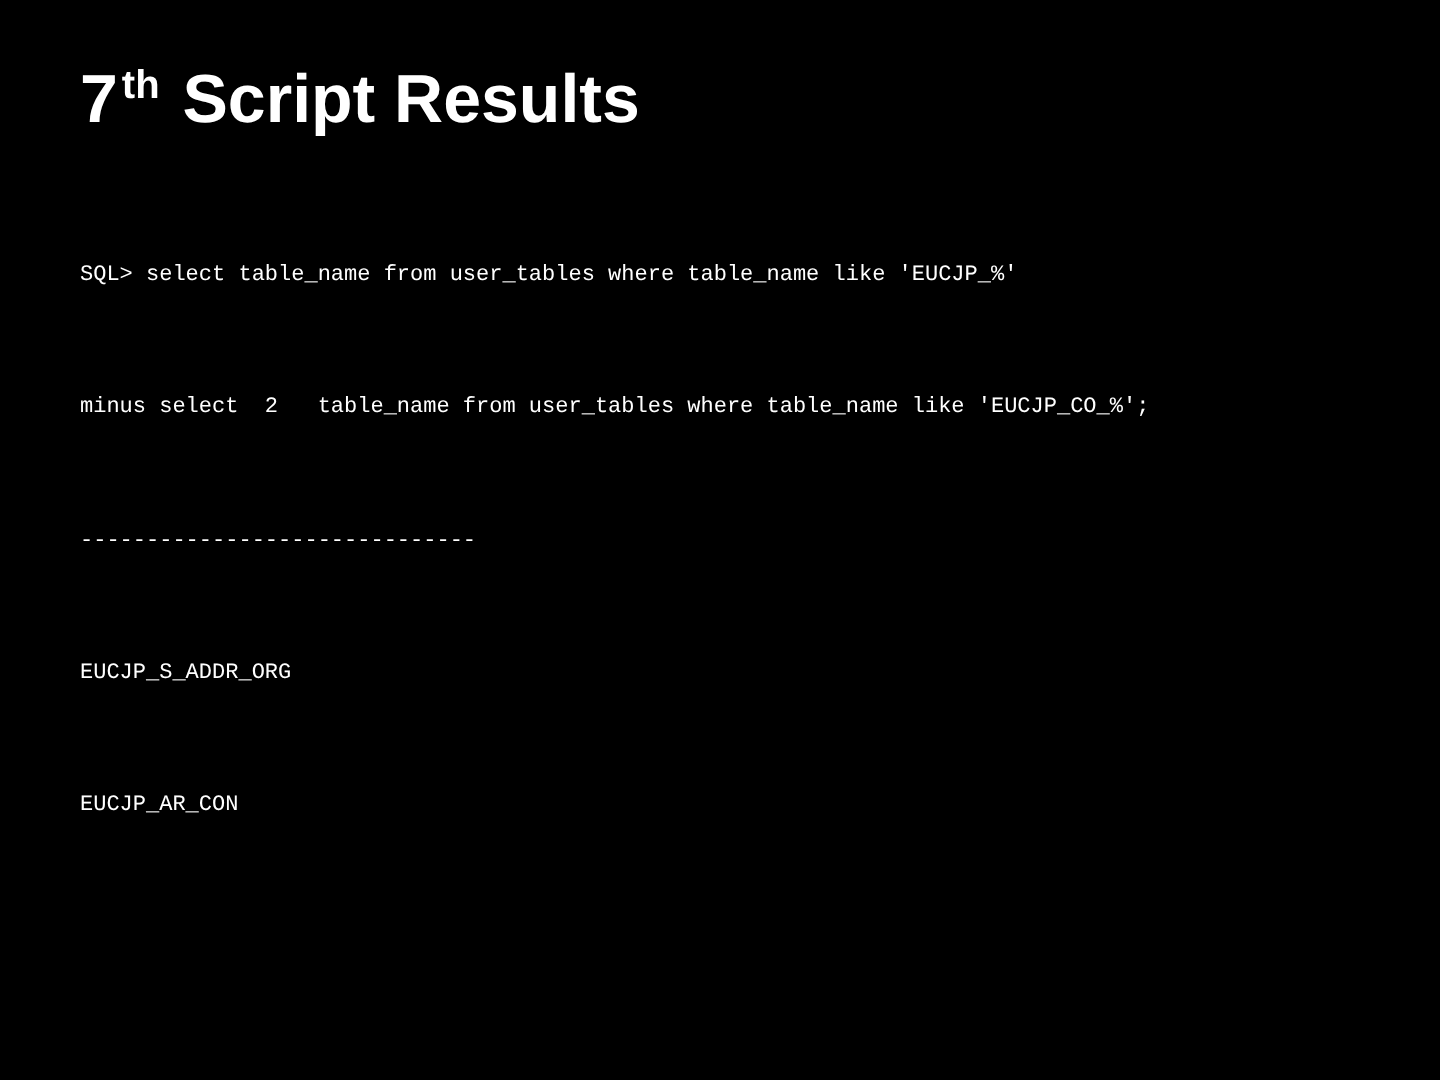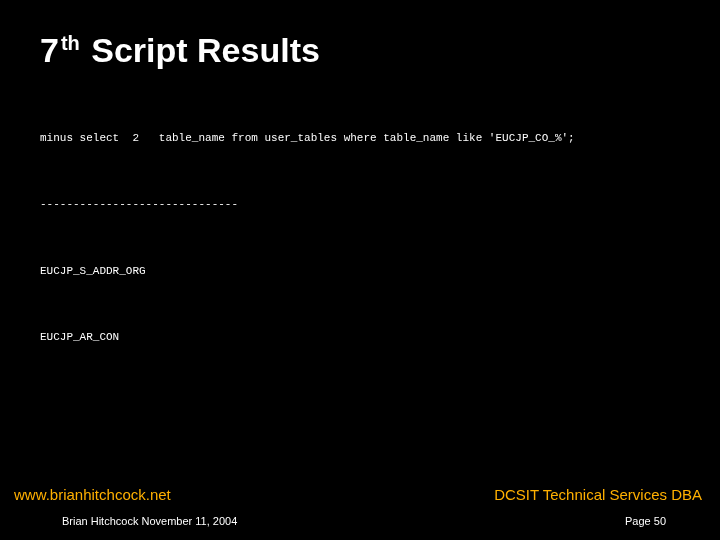--- a/index.html
+++ b/index.html
@@ -61,40 +61,31 @@
 </head>
 <body>
 
 <div class="slide">
 
   <div class="title">
     <span>7</span><sup>th</sup><span> Script Results</span>
   </div>
 
   <div class="code-block">
+    <div>SQL&gt; select table_name from user_tables where table_name like 'EUCJP_%'</div>
     <div>minus select  2   table_name from user_tables where table_name like 'EUCJP_CO_%';</div>
     <div>------------------------------</div>
     <div>EUCJP_S_ADDR_ORG</div>
     <div>EUCJP_AR_CON</div>
     
     
     
     
     
     
     
     
     
     
   </div>
 
-  <div class="footer">
-    <div class="footer-top">
-      <span class="footer-left">www.brianhitchcock.net</span>
-      <span class="footer-right">DCSIT Technical Services DBA</span>
-    </div>
-    <div class="footer-bottom">
-      <span>Brian Hitchcock  November 11, 2004</span>
-      <span>Page 50</span>
-    </div>
-  </div>
 
 </div>
 
 </body></html>

